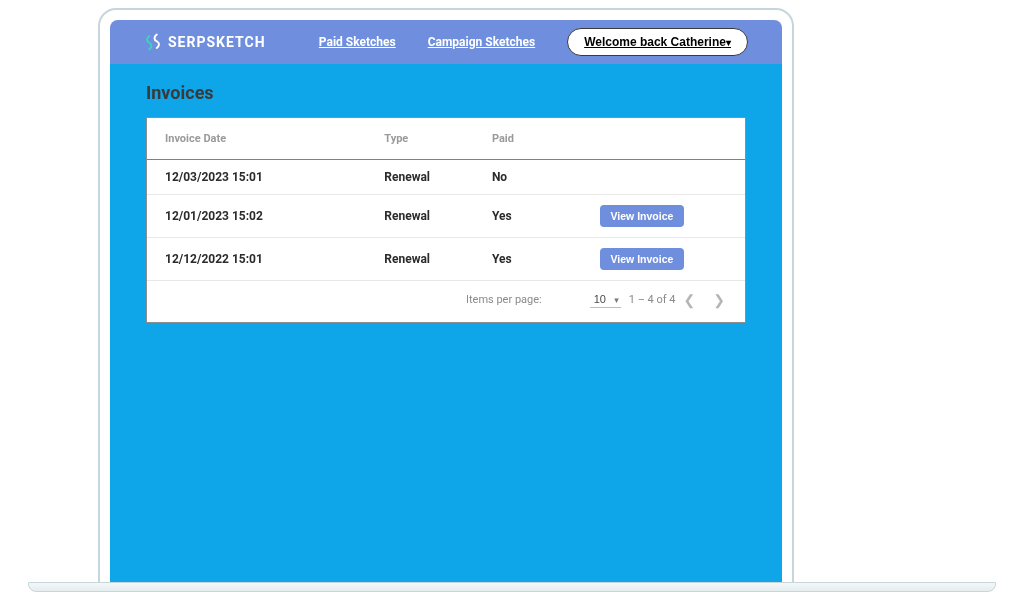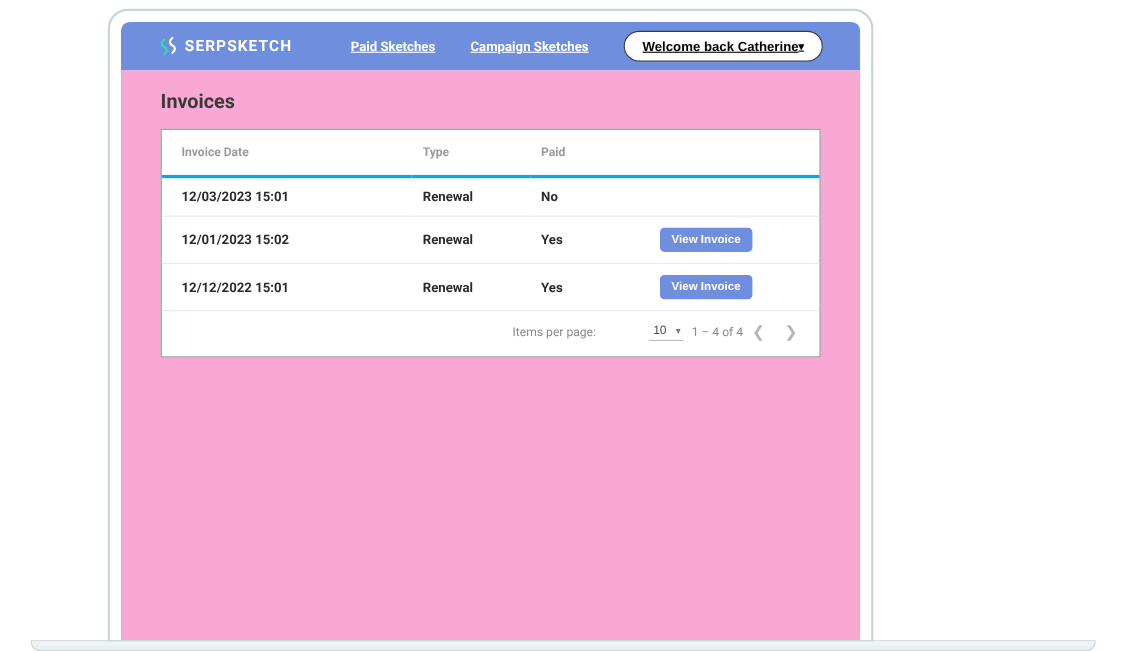--- a/index.html
+++ b/index.html
@@ -78,21 +78,21 @@
     border-bottom: 1px solid #e6e6e6;
   }
   .sub-nav .breadcrumb { font-weight: 600; color: #6a6a6a; }
   .sub-nav-spacer { flex: 1; }
   .sub-label { font-weight: 600; color: #7a7a7a; margin-right: 4px; }
   .sub-val { font-weight: 700; color: #2b2b2b; margin-right: 14px; }
   .refresh-icon { display: inline-flex; color: #8a8a8a; cursor: pointer; }
 
   .page-body {
     flex: 1;
-    background: #f9a8d4;
+    background: #0ea5e9;
     padding: 18px 36px;
   }
   .page-title {
     font-size: 18px;
     font-weight: 700;
     color: #3a3a3a;
     margin-bottom: 14px;
   }
 
   .table-card {
@@ -101,21 +101,21 @@
     padding: 0;
   }
 
   .tbl { width: 100%; border-collapse: collapse; }
   .tbl th {
     text-align: left;
     font-size: 11px;
     font-weight: 700;
     color: #9a9a9a;
     padding: 14px 10px 14px 10px;
-    border-bottom: 3px solid #0ea5e9;
+    border-bottom: 1px solid #0ea5e9;
   }
   .tbl th:first-child, .tbl td:first-child { padding-left: 18px; }
   .tbl td {
     font-size: 12px;
     font-weight: 700;
     color: #2b2b2b;
     padding: 10px 10px;
     border-bottom: 1px solid #e8e8e8;
     vertical-align: middle;
   }

